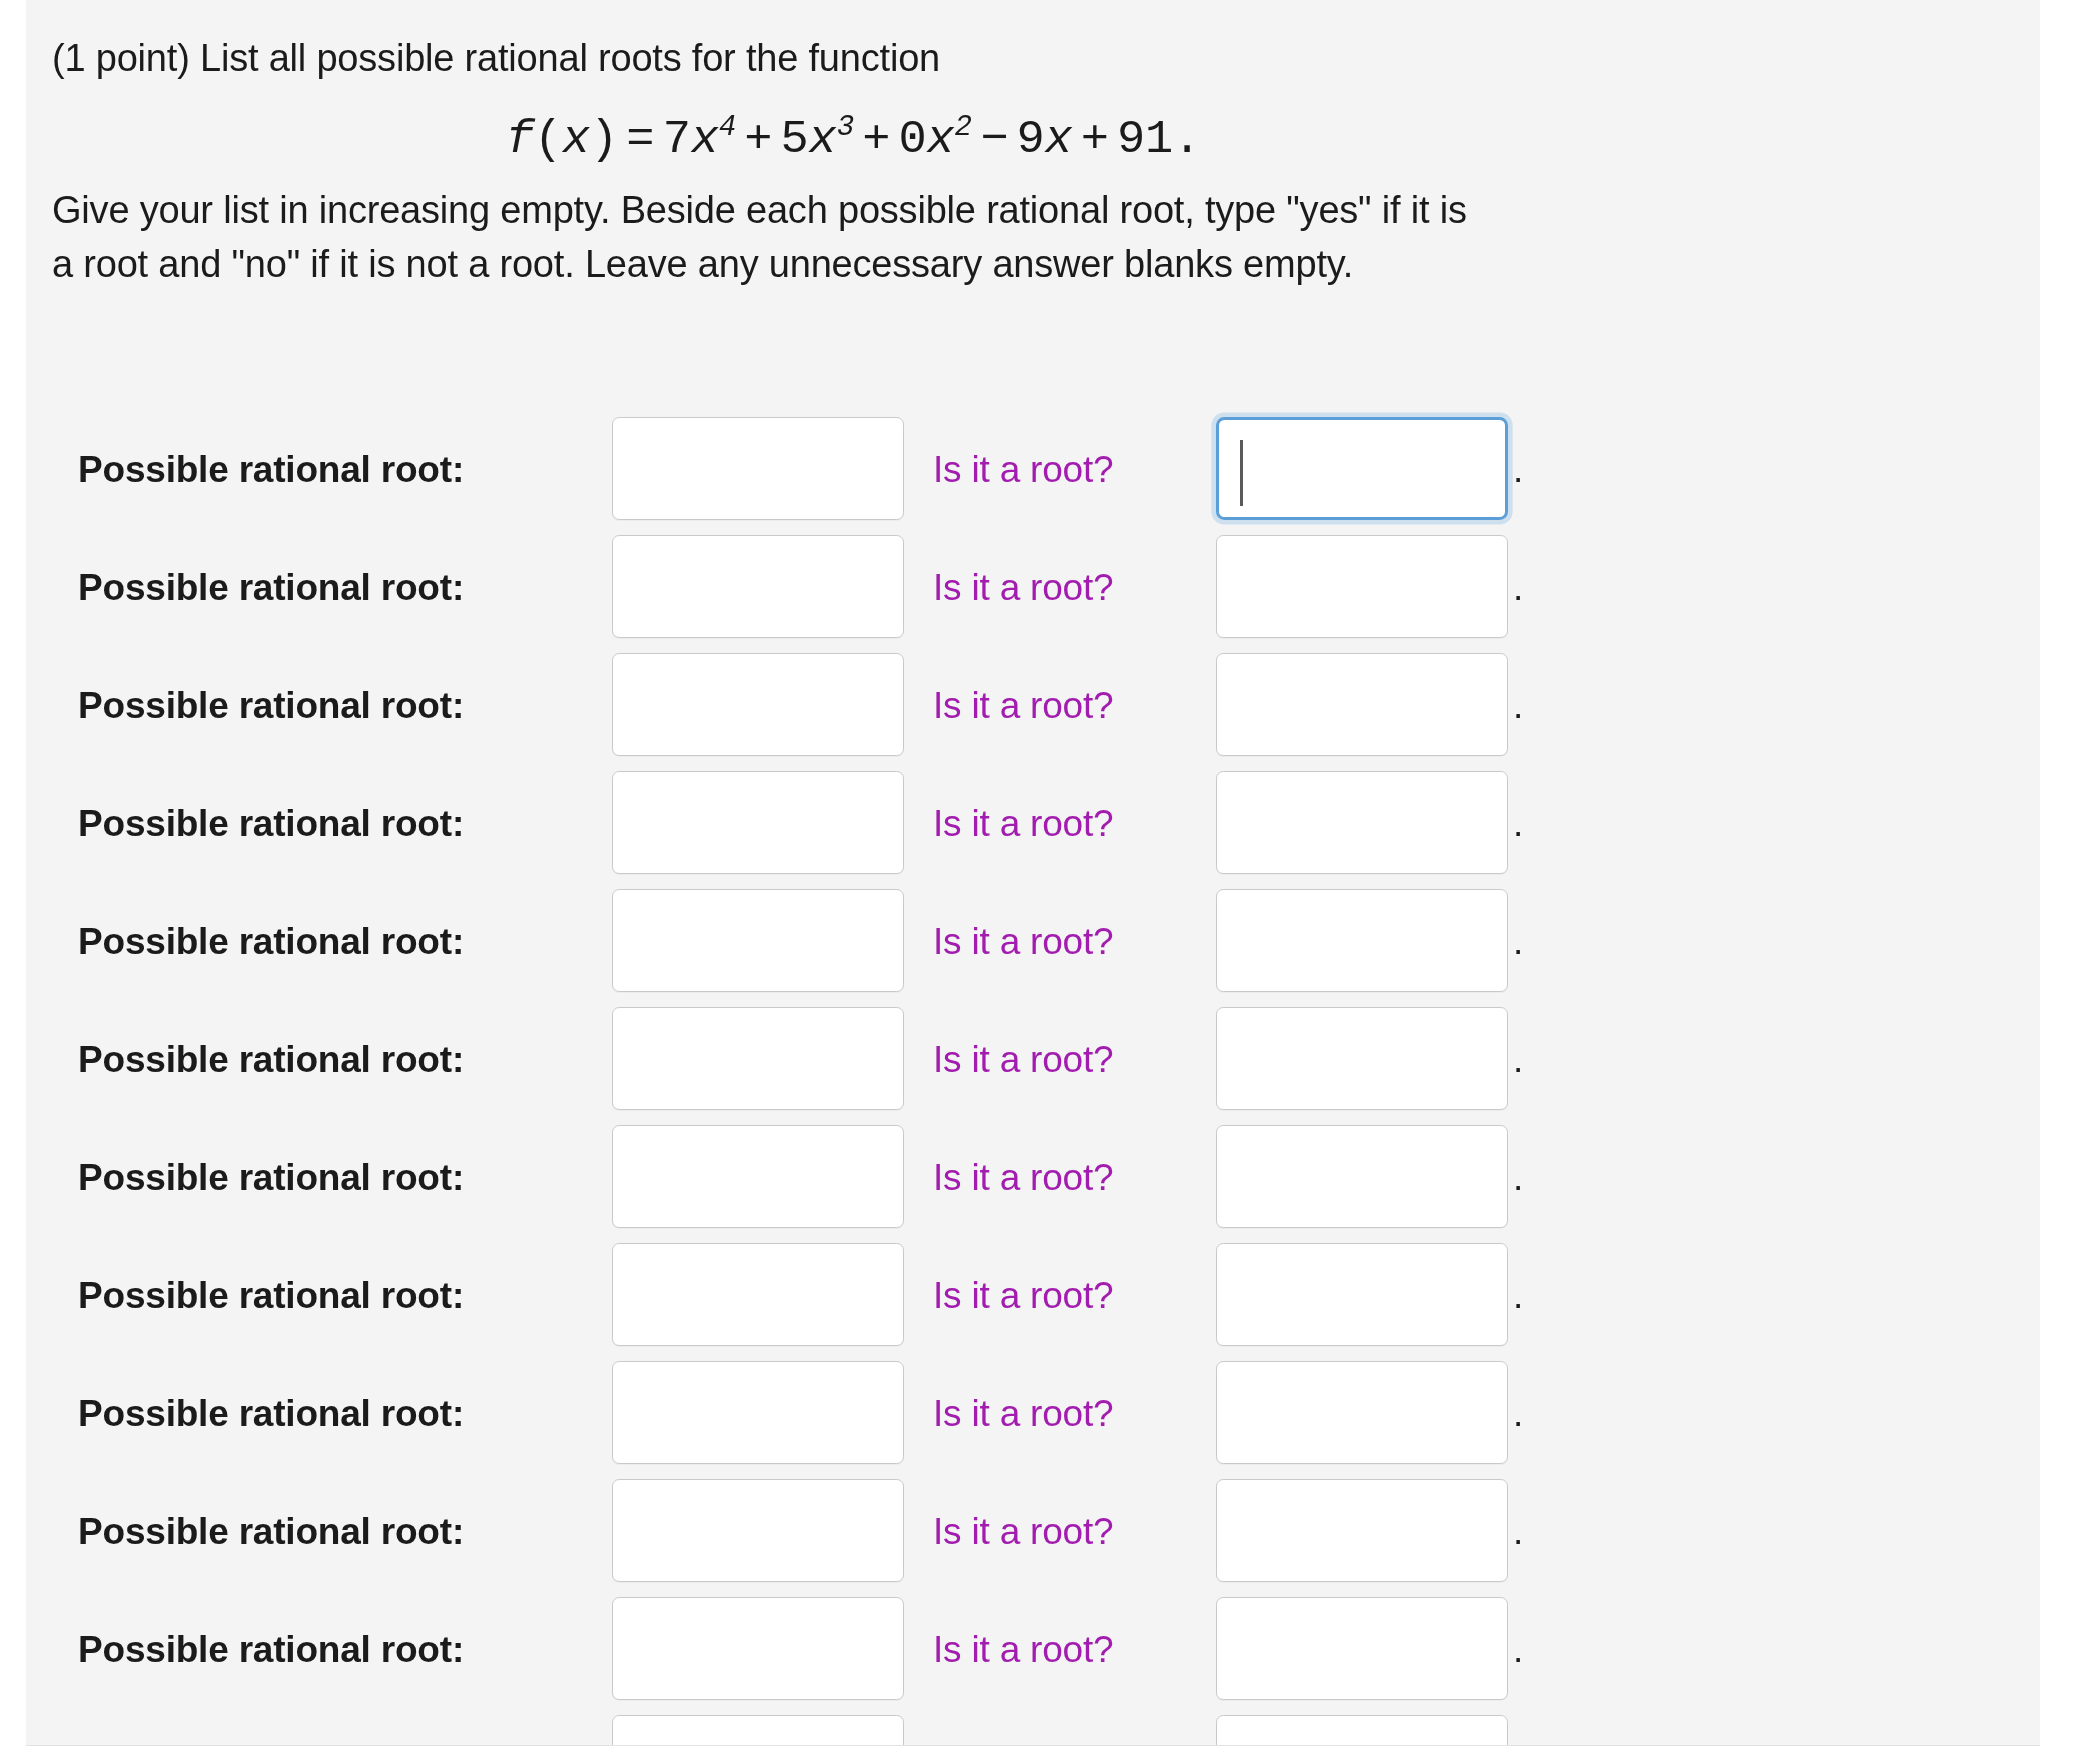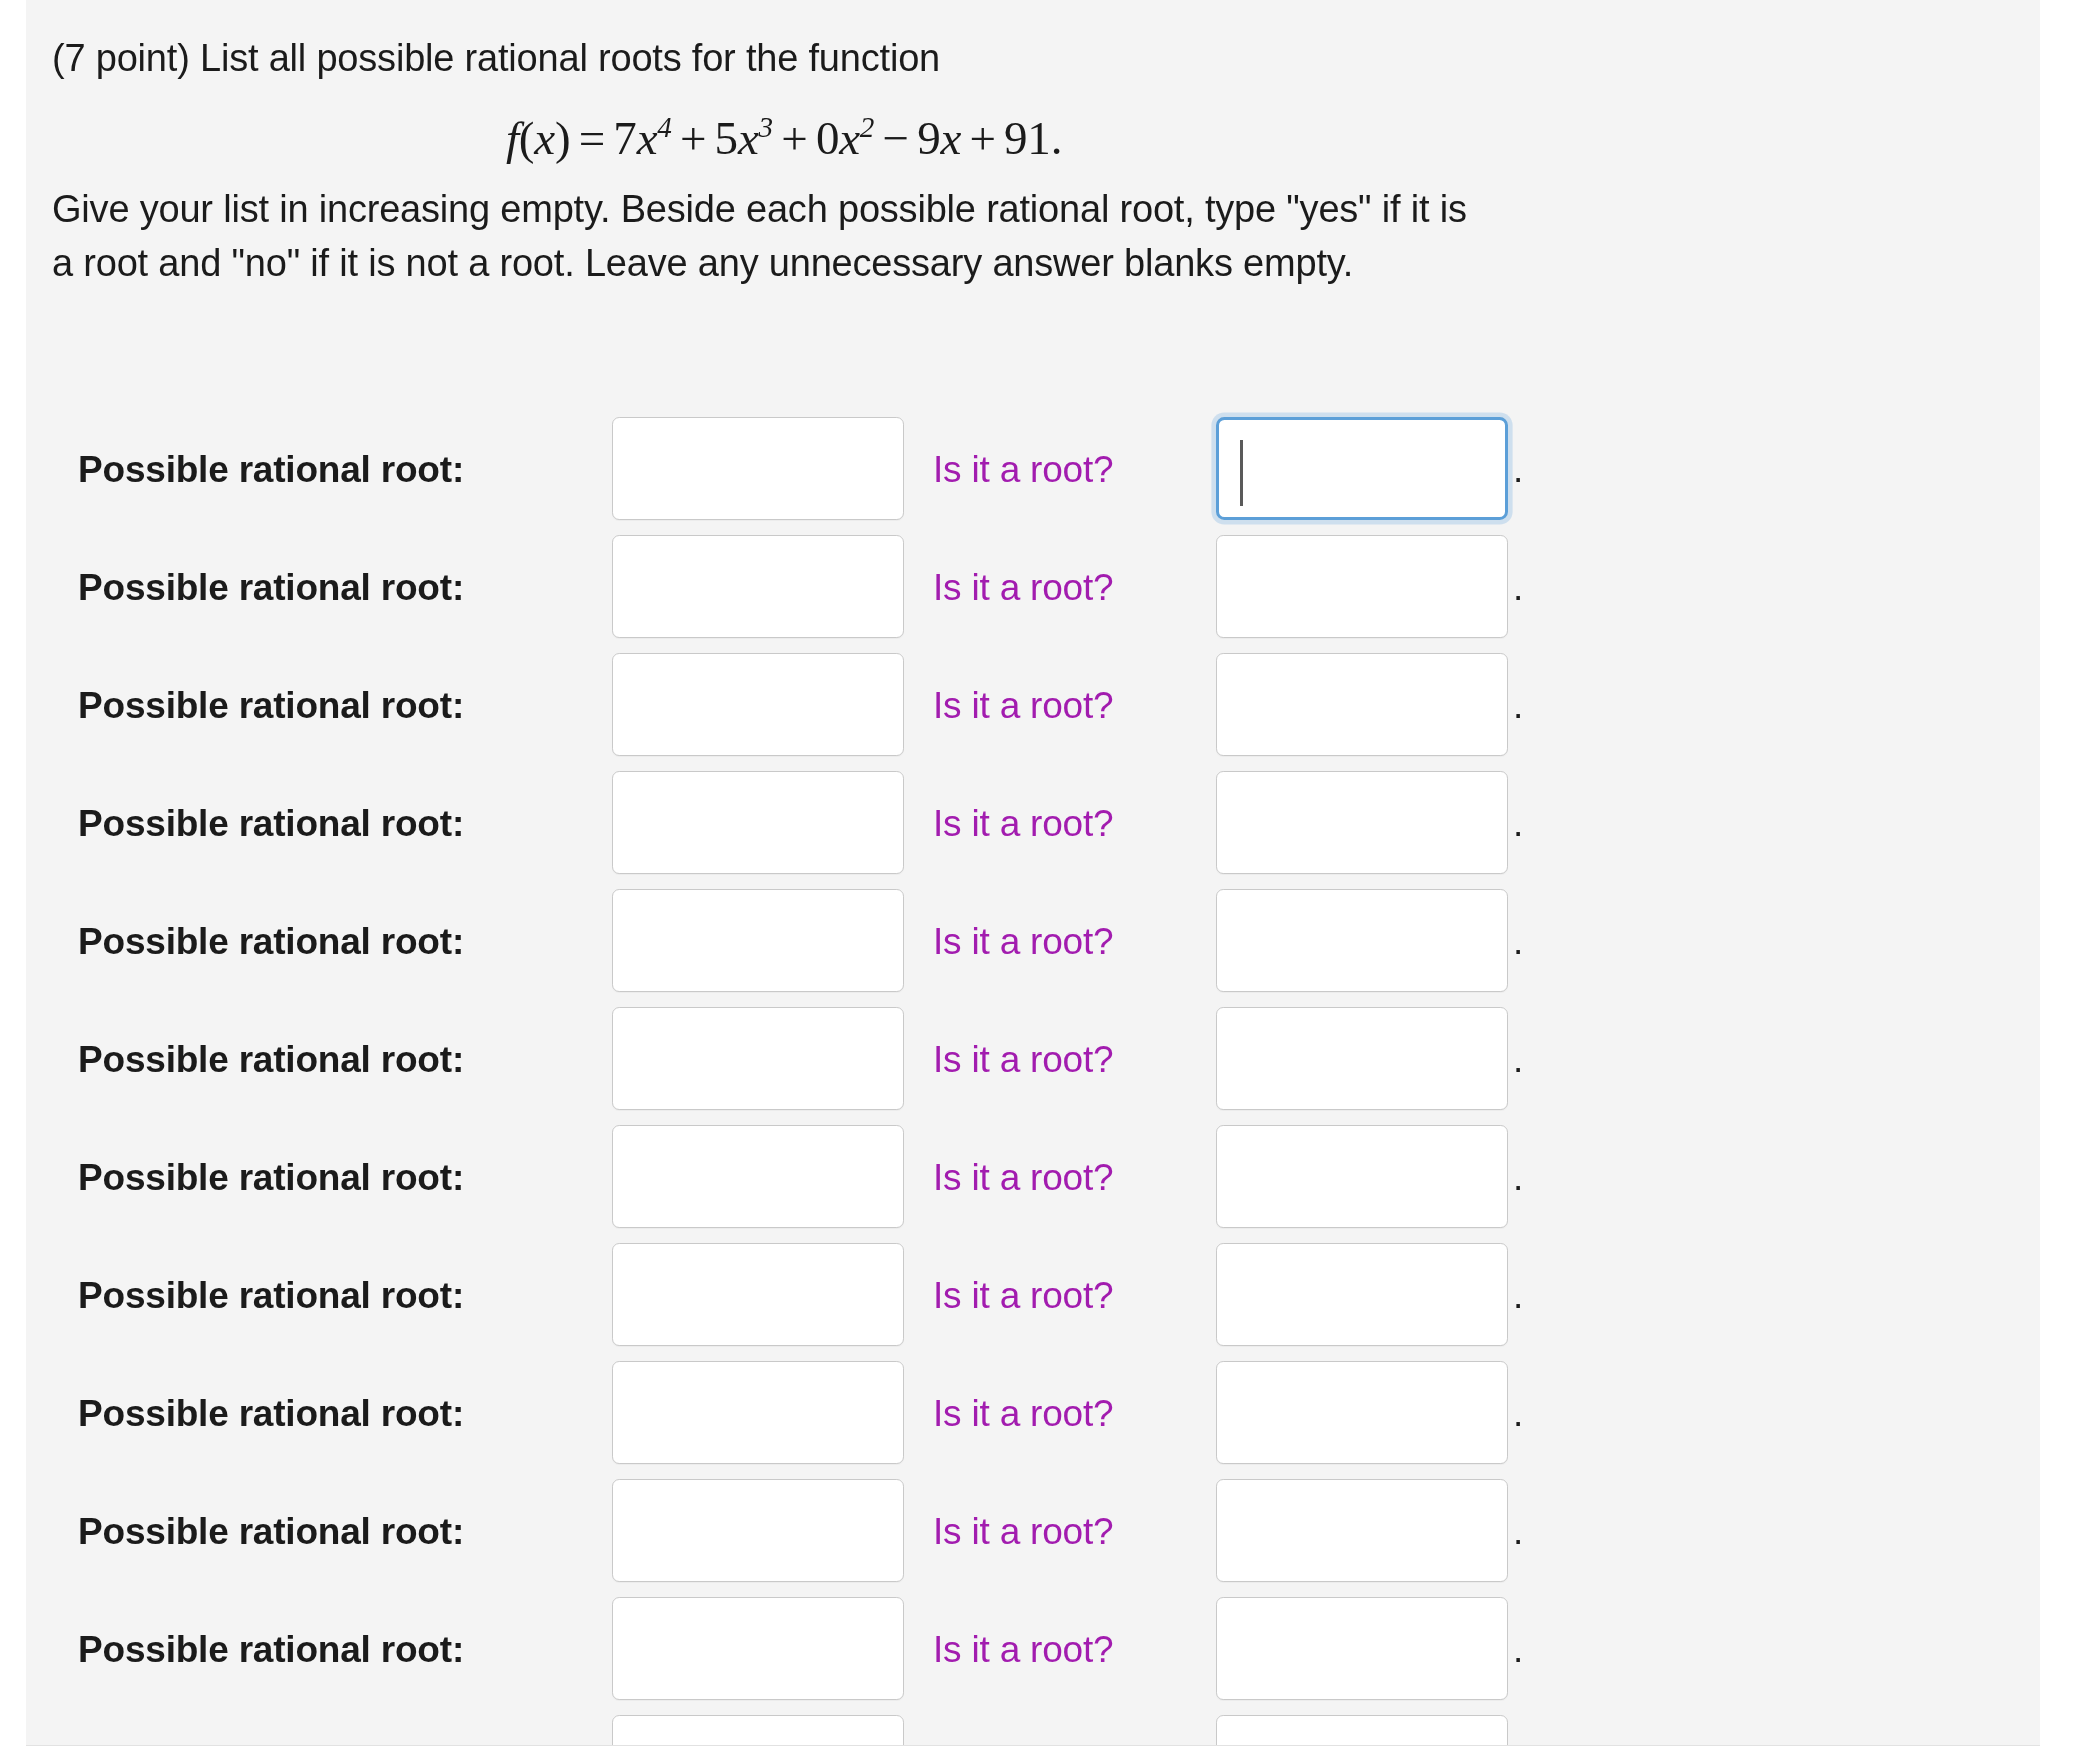--- a/index.html
+++ b/index.html
@@ -50,21 +50,21 @@
     white-space: nowrap;
   }
 
   
   #equation {
     display: block;
     text-align: left;
     padding-left: 454px;
     margin-top: 4.1px;
     margin-bottom: 5.2px;
-    font-family: Liberation Serif, serif;
+    font-family: Liberation Mono, monospace;
     font-size: 47px;
     line-height: 77px;
     color: #1b1b1b;
     white-space: nowrap;
   }
   #equation .it { font-style: italic; }
   #equation .sup {
     font-size: 0.62em;
     vertical-align: super;
     font-style: italic;
@@ -187,21 +187,21 @@
 </style>
 </head>
 <body>
 
 <div id="page">
 
   <div id="panel">
 
     <div id="prompt">
 
-      <span class="prompt-line">(7 point) List all possible rational roots for the function</span>
+      <span class="prompt-line">(1 point) List all possible rational roots for the function</span>
 
       <span id="equation">
         <span class="it">f</span><span class="paren">(</span><span class="it">x</span><span class="paren">)</span><span class="op">=</span><span>7</span><span class="it">x</span><span class="sup">4</span><span class="op">+</span><span>5</span><span class="it">x</span><span class="sup">3</span><span class="op">+</span><span>0</span><span class="it">x</span><span class="sup">2</span><span class="op">−</span><span>9</span><span class="it">x</span><span class="op">+</span><span>91</span><span class="paren">.</span>
       </span>
 
       <span class="prompt-line">Give your list in increasing empty. Beside each possible rational root, type "yes" if it is</span>
       <span class="prompt-line">a root and "no" if it is not a root. Leave any unnecessary answer blanks empty.</span>
     </div>
 
     <div id="rows">

